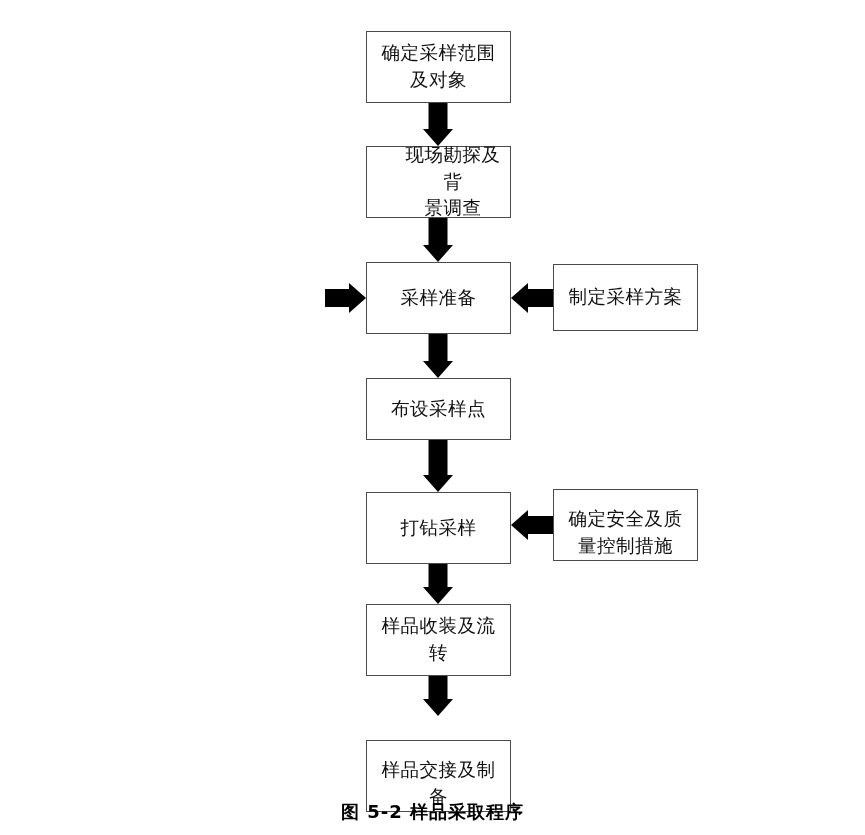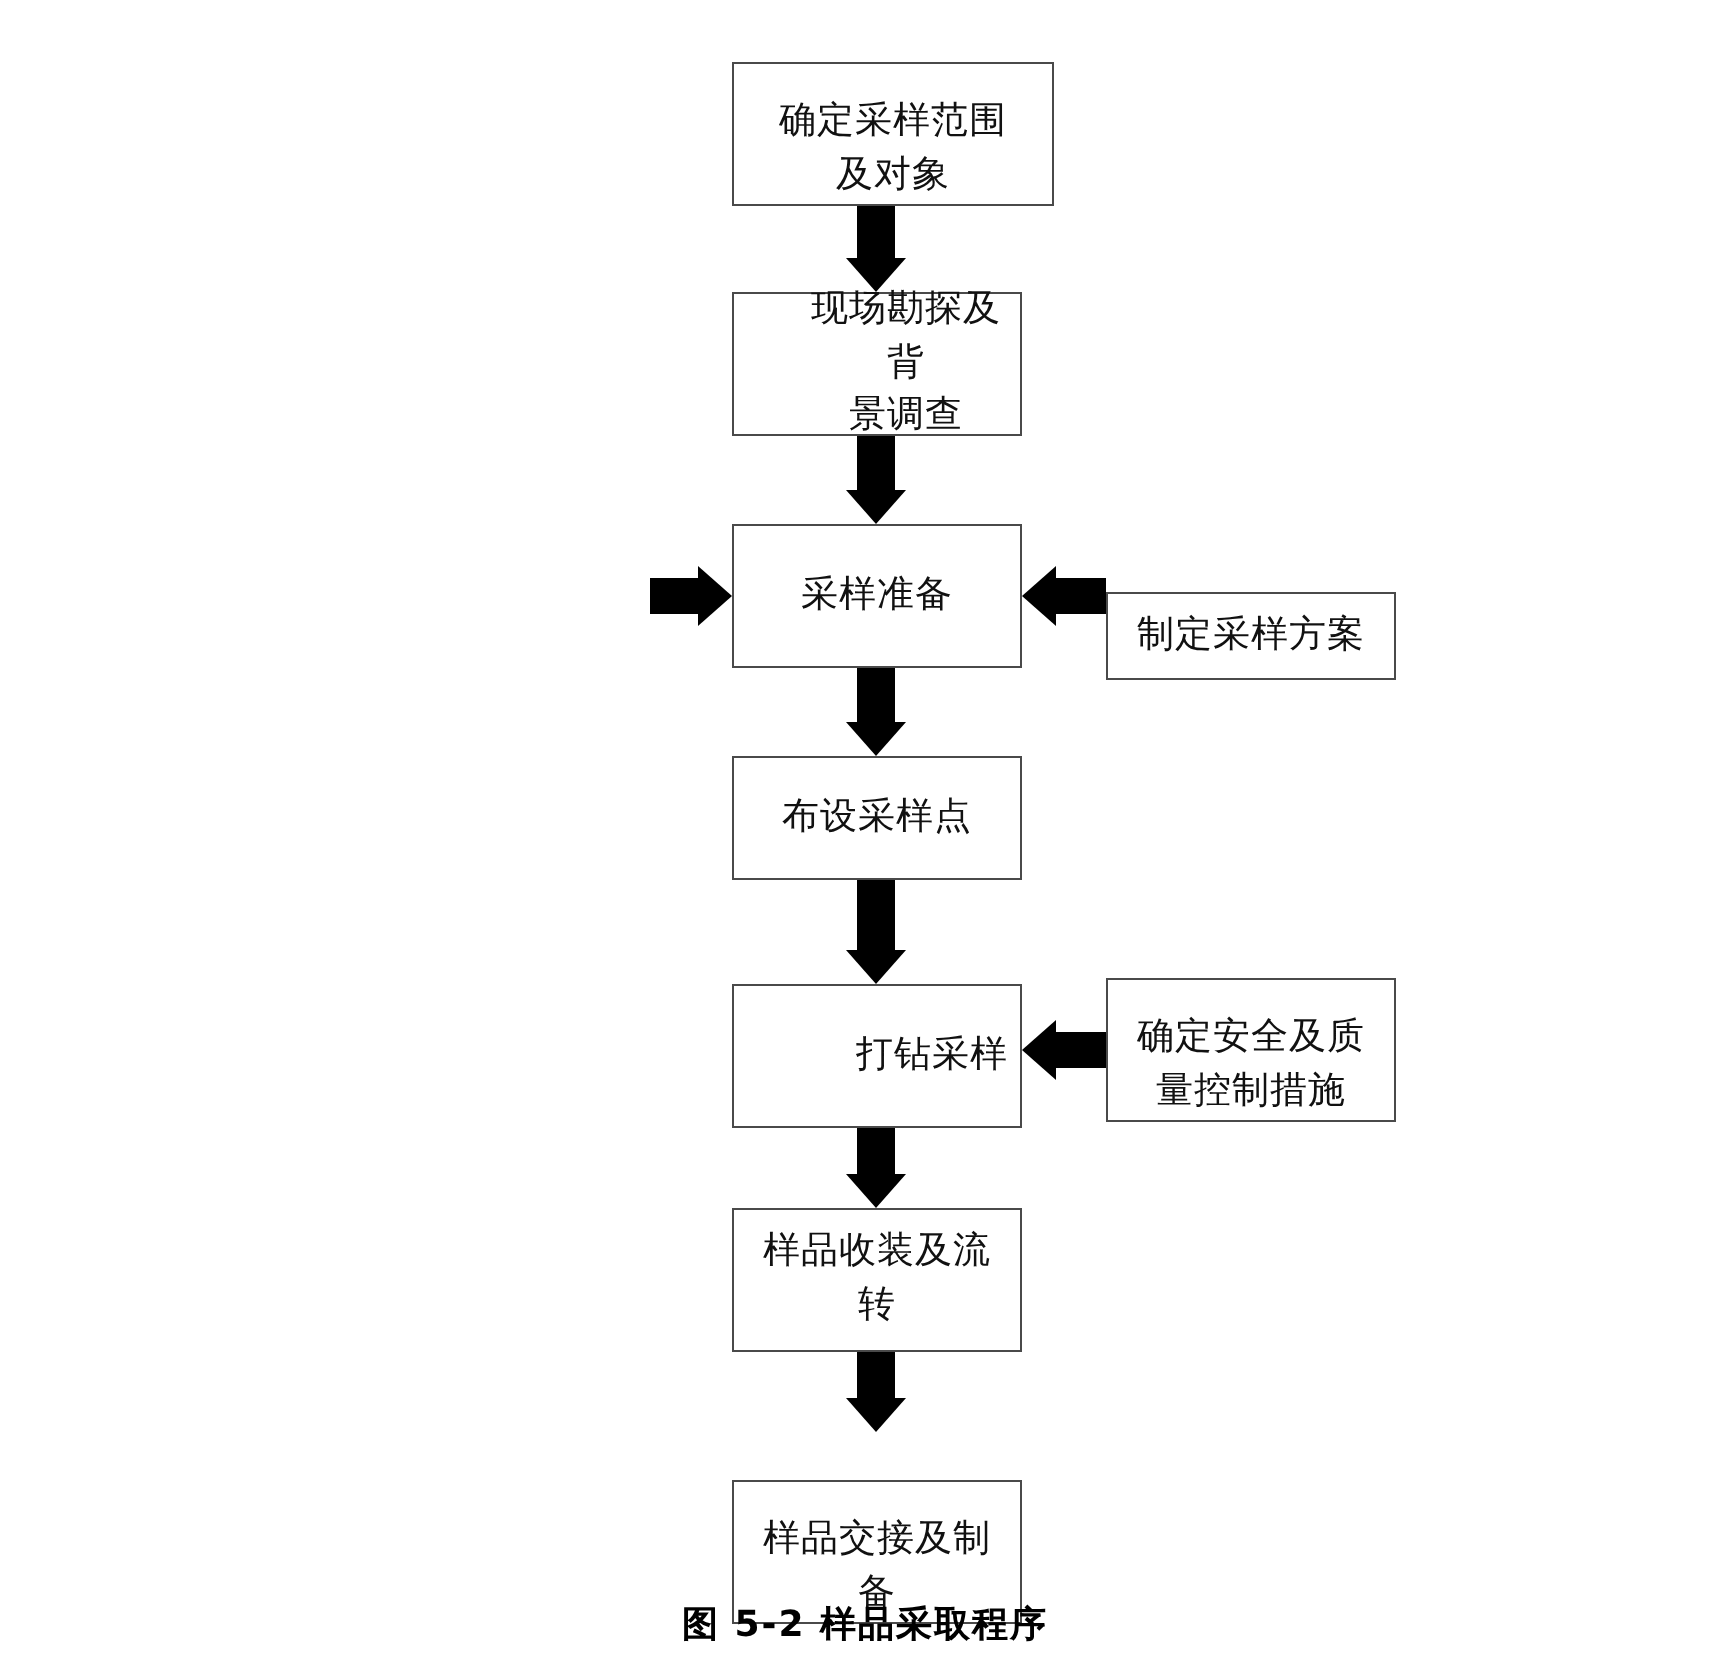--- a/index.html
+++ b/index.html
@@ -98,38 +98,38 @@
     color: #000000;
     font-size: 18px;
     letter-spacing: 1px;
     font-family: "DejaVu Sans", "Liberation Sans", sans-serif;
   }
 </style>
 </head>
 <body>
 
 <div id="canvas">
-    <div class="node" style="left: 366px; top: 31px; width: 161px; height: 72px; align-items: flex-end;">
+    <div class="node" style="left: 366px; top: 31px; width: 145px; height: 72px;">
       <span class="label">确定采样范围
 及对象</span>
     </div>
     <div class="node" style="left: 366px; top: 146px; width: 145px; height: 72px; padding-left: 35px;">
       <span class="label">现场勘探及背
 景调查</span>
     </div>
     <div class="node" style="left: 366px; top: 262px; width: 145px; height: 72px;">
       <span class="label">采样准备</span>
     </div>
-    <div class="node" style="left: 553px; top: 264px; width: 145px; height: 44px; margin-top: 32px;">
+    <div class="node" style="left: 553px; top: 264px; width: 145px; height: 67px;">
       <span class="label">制定采样方案</span>
     </div>
     <div class="node" style="left: 366px; top: 378px; width: 145px; height: 62px;">
       <span class="label">布设采样点</span>
     </div>
-    <div class="node" style="left: 366px; top: 492px; width: 145px; height: 72px; justify-content: flex-end;">
+    <div class="node" style="left: 366px; top: 492px; width: 145px; height: 72px;">
       <span class="label">打钻采样</span>
     </div>
     <div class="node" style="left: 553px; top: 489px; width: 145px; height: 72px; align-items: flex-end;">
       <span class="label">确定安全及质
 量控制措施</span>
     </div>
     <div class="node" style="left: 366px; top: 604px; width: 145px; height: 72px;">
       <span class="label">样品收装及流
 转</span>
     </div>

